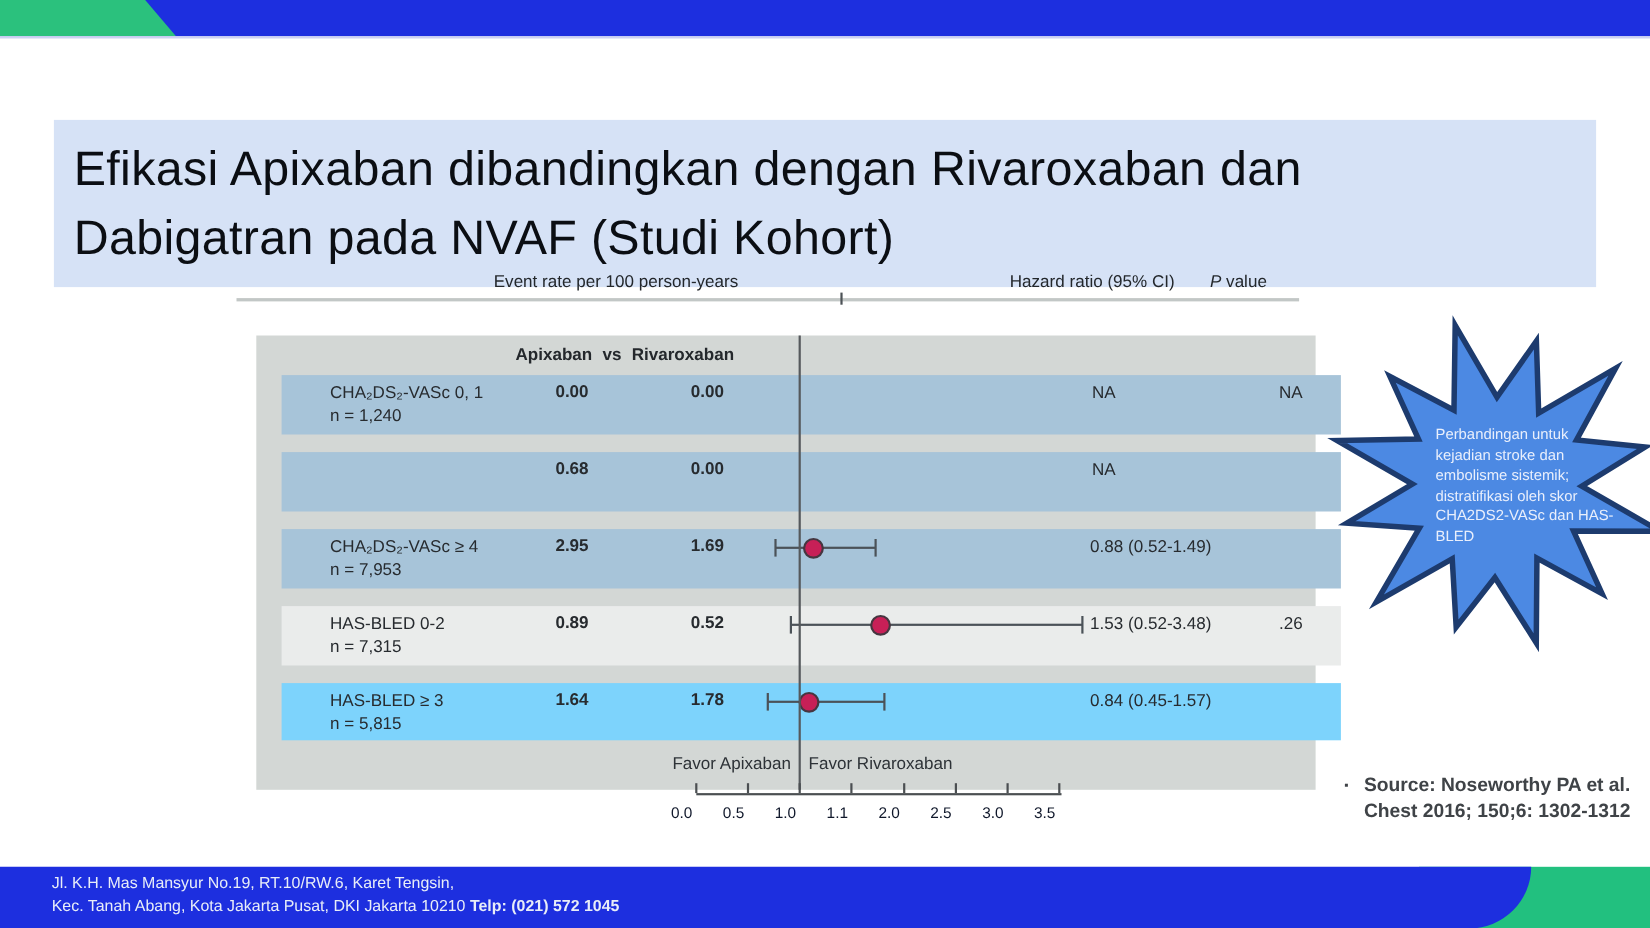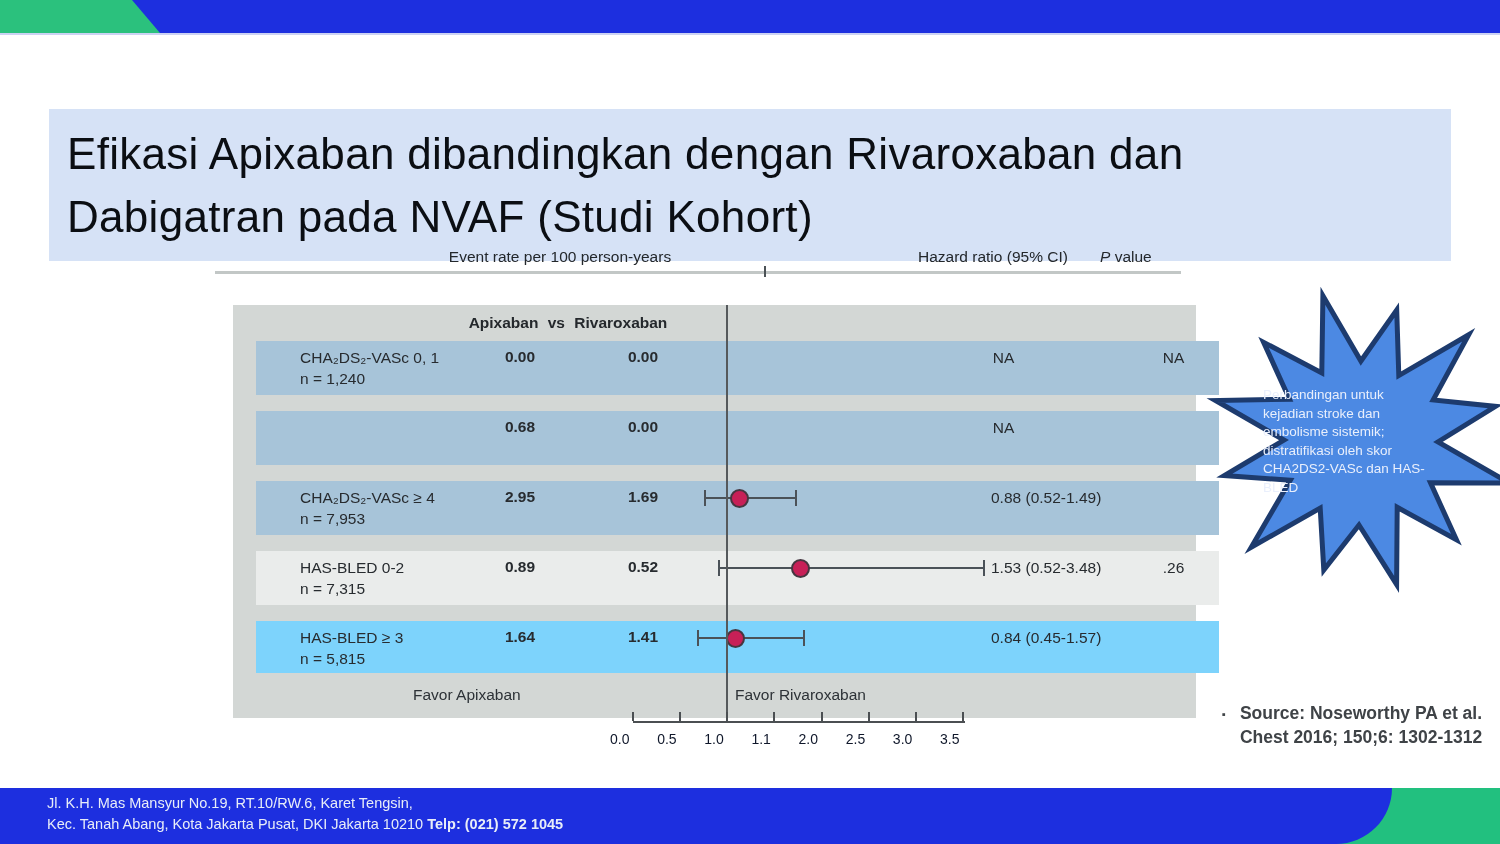--- a/index.html
+++ b/index.html
@@ -37,33 +37,33 @@
   .rhr-na{position:absolute;left:690px;top:8px;width:115px;text-align:center;
           font-size:15.5px;color:#272b2f;}
   .rp{position:absolute;left:880px;top:8px;width:75px;text-align:center;
       font-size:15.5px;color:#272b2f;}
   .ci-line{position:absolute;height:2px;background:#4b5258;}
   .ci-cap{position:absolute;width:2px;height:16px;background:#4b5258;}
   .ci-dot{position:absolute;width:15px;height:15px;border-radius:50%;}
   .group-hdr{position:absolute;left:150px;top:9px;width:370px;text-align:center;
              font-weight:bold;font-size:15.5px;color:#24282c;word-spacing:5px;}
   .favor{position:absolute;top:381px;font-size:15.5px;color:#2d3237;}
-  #favor-left{left:180px;width:306px;}
+  #favor-left{left:180px;width:306px;text-align:right;}
   #favor-right{left:502px;}
   .ref-line{position:absolute;top:0;width:2px;height:413px;background:#55595c;}
 
   
   .axis-line{left:633px;top:721px;width:332px;height:2px;background:#4b4f52;}
   .axis-tick{position:absolute;top:712px;width:2px;height:9px;background:#4b4f52;}
   .axis-label{position:absolute;top:731px;width:46px;text-align:left;
               font-size:14px;color:#0f172a;}
 
   
   #star-svg{left:1198px;top:281px;width:324px;height:320px;overflow:visible;}
-  .star-text{left:1263px;top:386px;width:164px;font-size:13.5px;line-height:18.5px;
+  .star-text{left:1305px;top:386px;width:164px;font-size:13.5px;line-height:18.5px;
              color:#e9effc;}
 
   
   .source{left:1222px;top:702px;width:262px;display:flex;color:#3f4347;}
   .source .bullet{font-size:11px;margin:6px 14px 0 0;}
   .source .txt{font-weight:bold;font-size:17.5px;line-height:23.5px;}
 
   
   .footer-green{left:1290px;top:788px;width:210px;height:56px;background:#22c07f;}
   .footer-blue{left:0;top:788px;width:1392px;height:56px;background:#1d2fdf;
@@ -138,21 +138,21 @@
         <div class="ci-cap" style="left: 727.114px; top: 9px; background: rgb(75, 82, 88);"></div>
         <div class="ci-dot" style="left: 535.257px; top: 8px; background: rgb(199, 32, 87); border: 2px solid rgb(70, 54, 64);"></div>
         <div class="rp">.26</div>
       </div>
       <div class="frow" style="top: 316px; height: 52px; background: #7dd3fc;">
         <div class="rlabel">
           <div>HAS-BLED ≥ 3</div>
           <div>n = 5,815</div>
         </div>
         <div class="rval" style="left: 224px;">1.64</div>
-        <div class="rval" style="left: 347px;">1.41</div>
+        <div class="rval" style="left: 347px;">1.78</div>
         <div class="rhr" style="left: 735px;">0.84 (0.45-1.57)</div>
         <div class="ci-line" style="left: 442.429px; top: 16px; width: 105.6px; background: rgb(75, 82, 88);"></div>
         <div class="ci-cap" style="left: 441.429px; top: 9px; background: rgb(75, 82, 88);"></div>
         <div class="ci-cap" style="left: 547.029px; top: 9px; background: rgb(75, 82, 88);"></div>
         <div class="ci-dot" style="left: 470.2px; top: 8px; background: rgb(199, 32, 87); border: 2px solid rgb(70, 54, 64);"></div>
       </div>
       <div class="ref-line" style="left: 493.286px;"></div>
     </div>
 
   <div class="abs axis-line"></div>

